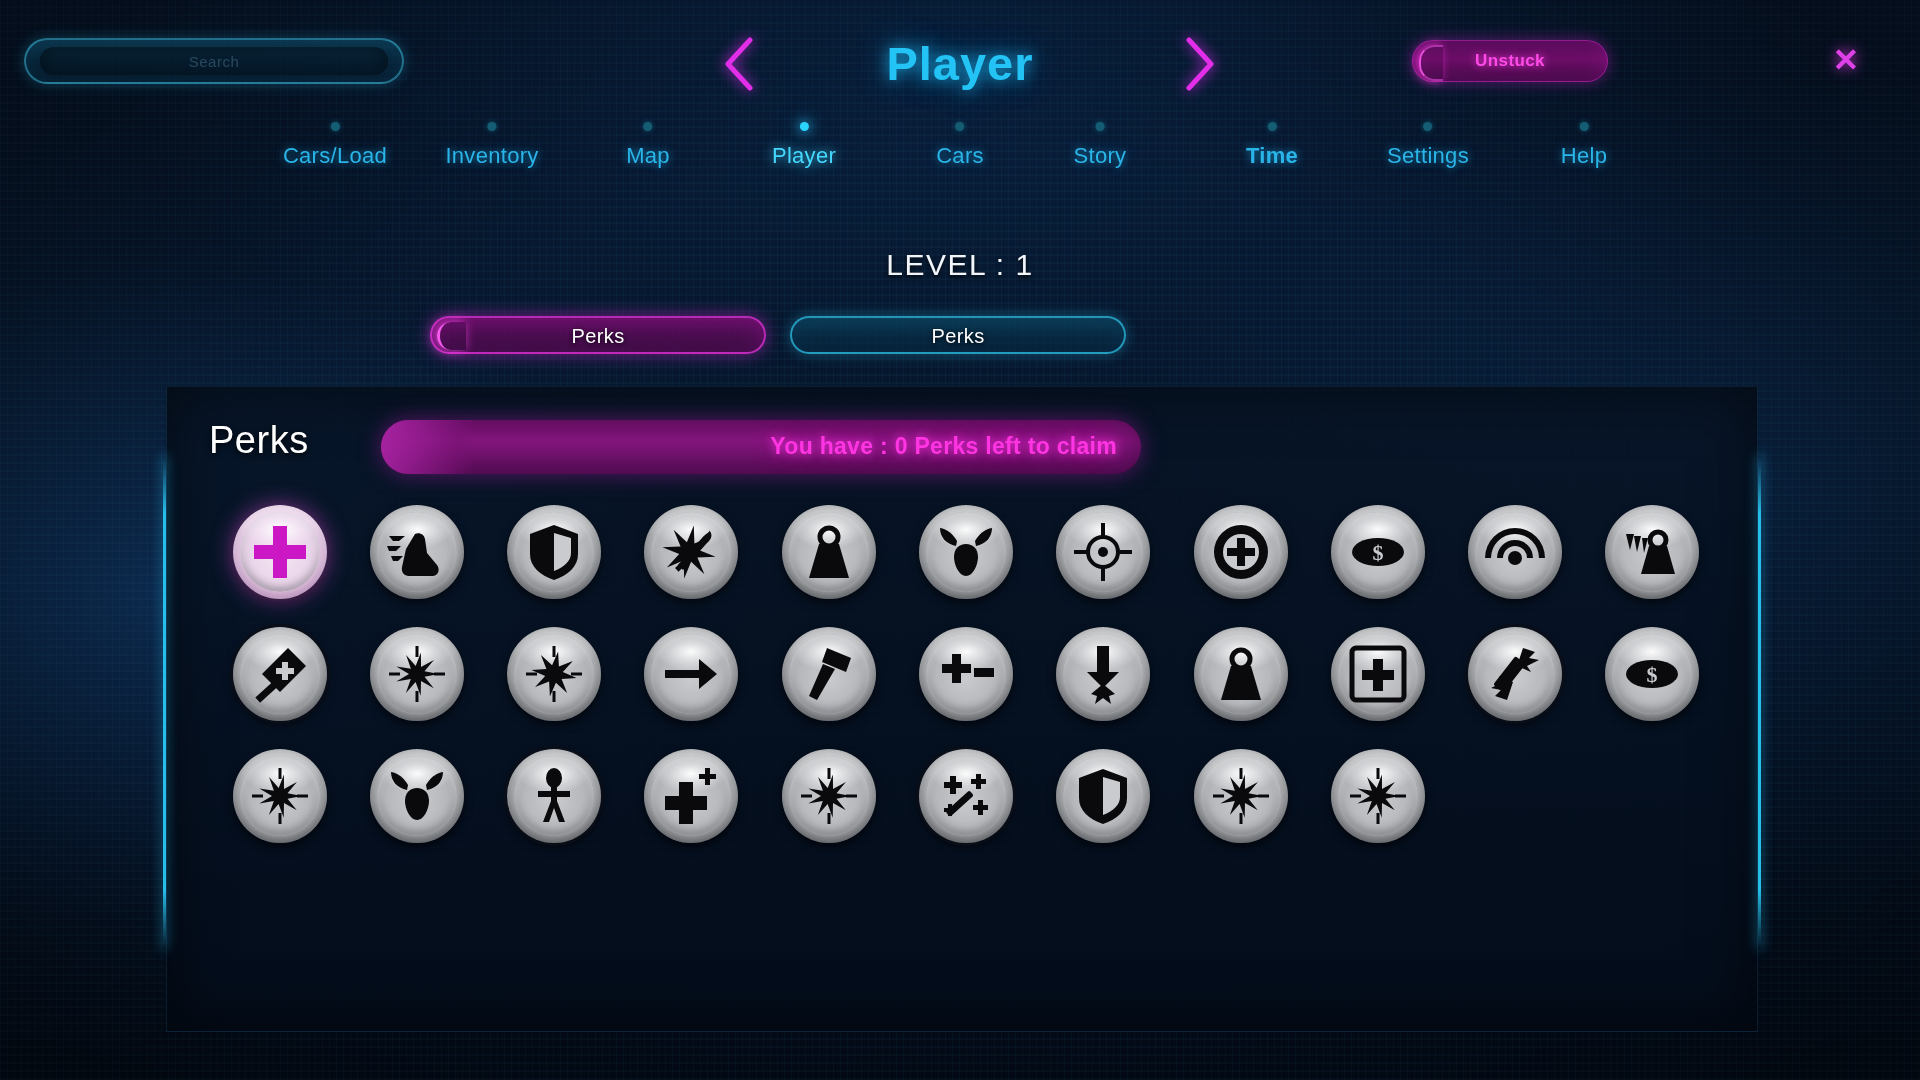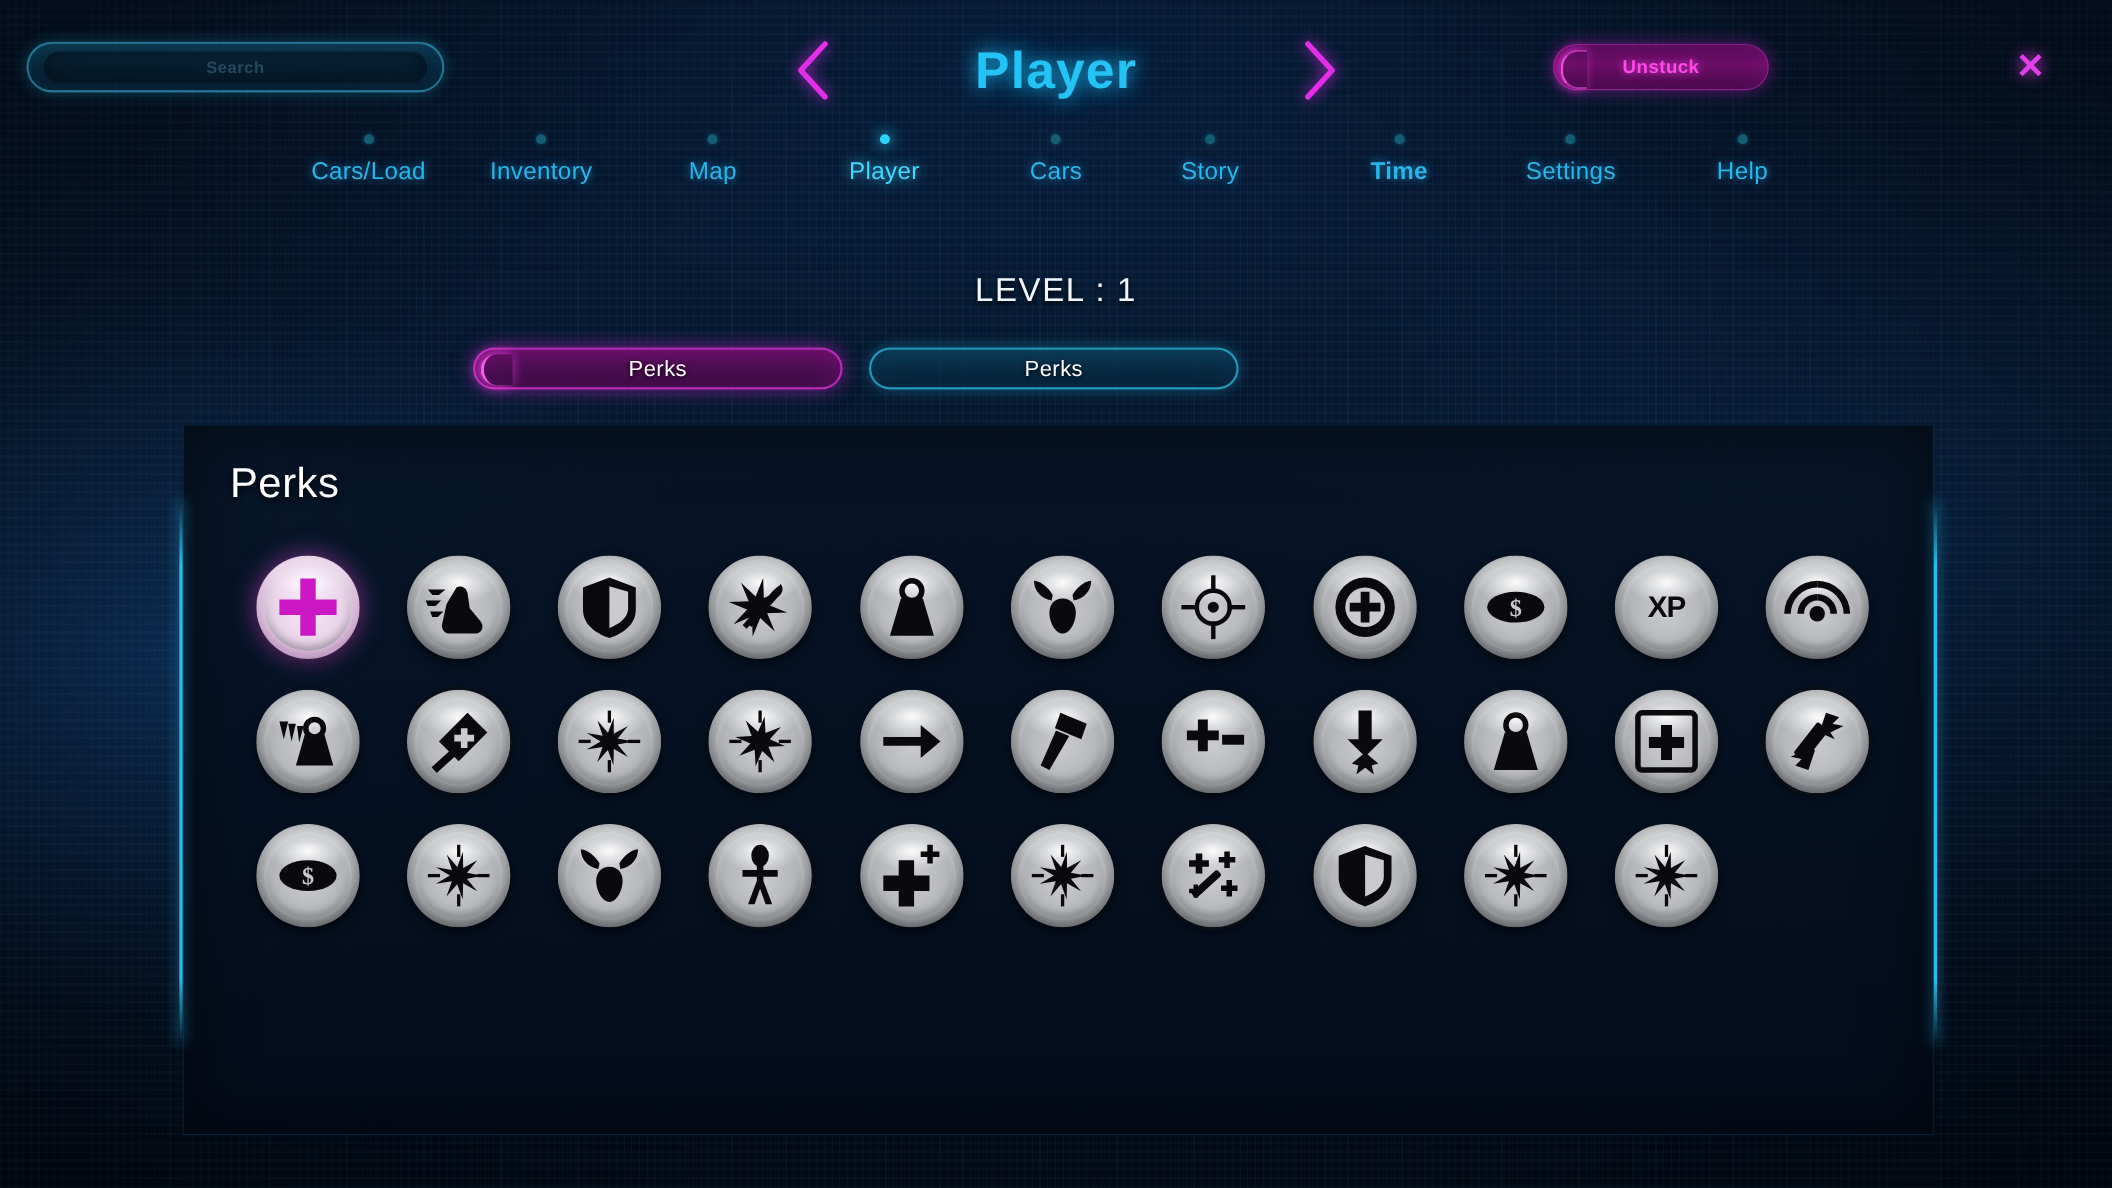--- a/index.html
+++ b/index.html
@@ -59,21 +59,20 @@
     position: absolute;
     left: 14px; right: 14px; top: 7px; bottom: 7px;
     border-radius: 18px;
     background: rgba(6,26,44,0.45);
     box-shadow: inset 0 0 18px rgba(0,0,0,0.5);
     color: rgba(120,180,205,0.30);
     font-size: 15px;
     line-height: 30px;
     text-align: center;
     letter-spacing: 0.5px;
-    font-weight: bold;
   }
 
   .page-title {
     position: absolute;
     left: 0; right: 0; top: 36px;
     text-align: center;
     font-size: 47px;
     font-weight: bold;
     color: #23c4f5;
     letter-spacing: 1px;
@@ -425,20 +424,23 @@
     <div class="sec-tab magenta" id="tab-perks">Perks</div>
     <div class="sec-tab cyan" id="tab-skills">Perks</div>
   </div>
 
   <div class="panel layer">
     <div class="panel-edge l"></div>
     <div class="panel-edge r"></div>
 
     <div class="perks-title">Perks</div>
 
+    <div class="claim-banner">
+      <div class="claim-text">You have : 0 Perks left to claim</div>
+    </div>
 
     <div class="perk-grid" id="perk-grid">
         <div class="perk active">
           <div class="rim"></div>
           <div class="glyph">
             <svg width="64" height="64" viewBox="0 0 64 64" aria-hidden="true">
               <path d="M25 6h14v19h19v14H39v19H25V39H6V25h19z" fill="currentColor"></path>
             </svg>
           </div>
         </div>
@@ -517,26 +519,20 @@
           <div class="glyph">
             <svg width="64" height="64" viewBox="0 0 64 64" aria-hidden="true">
               <ellipse cx="32" cy="32" rx="26" ry="14" fill="currentColor"></ellipse>
               <text x="32" y="40" font-size="22" font-weight="bold" text-anchor="middle" fill="#c9cbce" font-family="Liberation Serif, serif">$</text>
             </svg>
           </div>
         </div>
         <div class="perk">
           <div class="rim"></div>
           <div class="glyph">
-            <span class="glyph-text">XP</span>
-          </div>
-        </div>
-        <div class="perk">
-          <div class="rim"></div>
-          <div class="glyph">
             <svg width="64" height="64" viewBox="0 0 64 64" aria-hidden="true">
               <circle cx="32" cy="38" r="7" fill="currentColor"></circle>
               <path d="M32 20a18 18 0 0 0-18 18h6a12 12 0 0 1 12-12z" fill="currentColor"></path>
               <path d="M32 8a30 30 0 0 0-30 30h6a24 24 0 0 1 24-24z" fill="currentColor"></path>
               <path d="M32 20a18 18 0 0 1 18 18h-6a12 12 0 0 0-12-12z" fill="currentColor"></path>
               <path d="M32 8a30 30 0 0 1 30 30h-6a24 24 0 0 0-24-24z" fill="currentColor"></path>
             </svg>
           </div>
         </div>
         <div class="perk">

